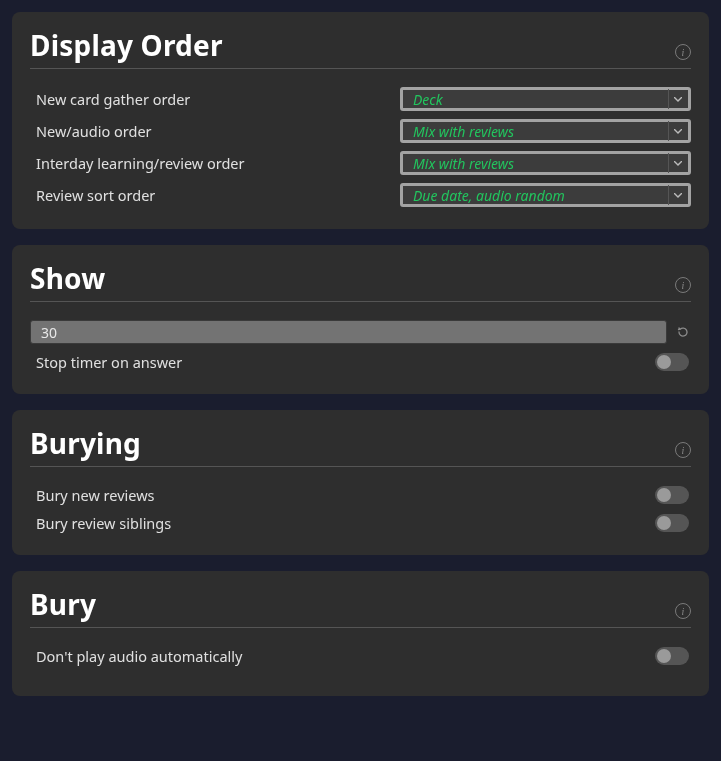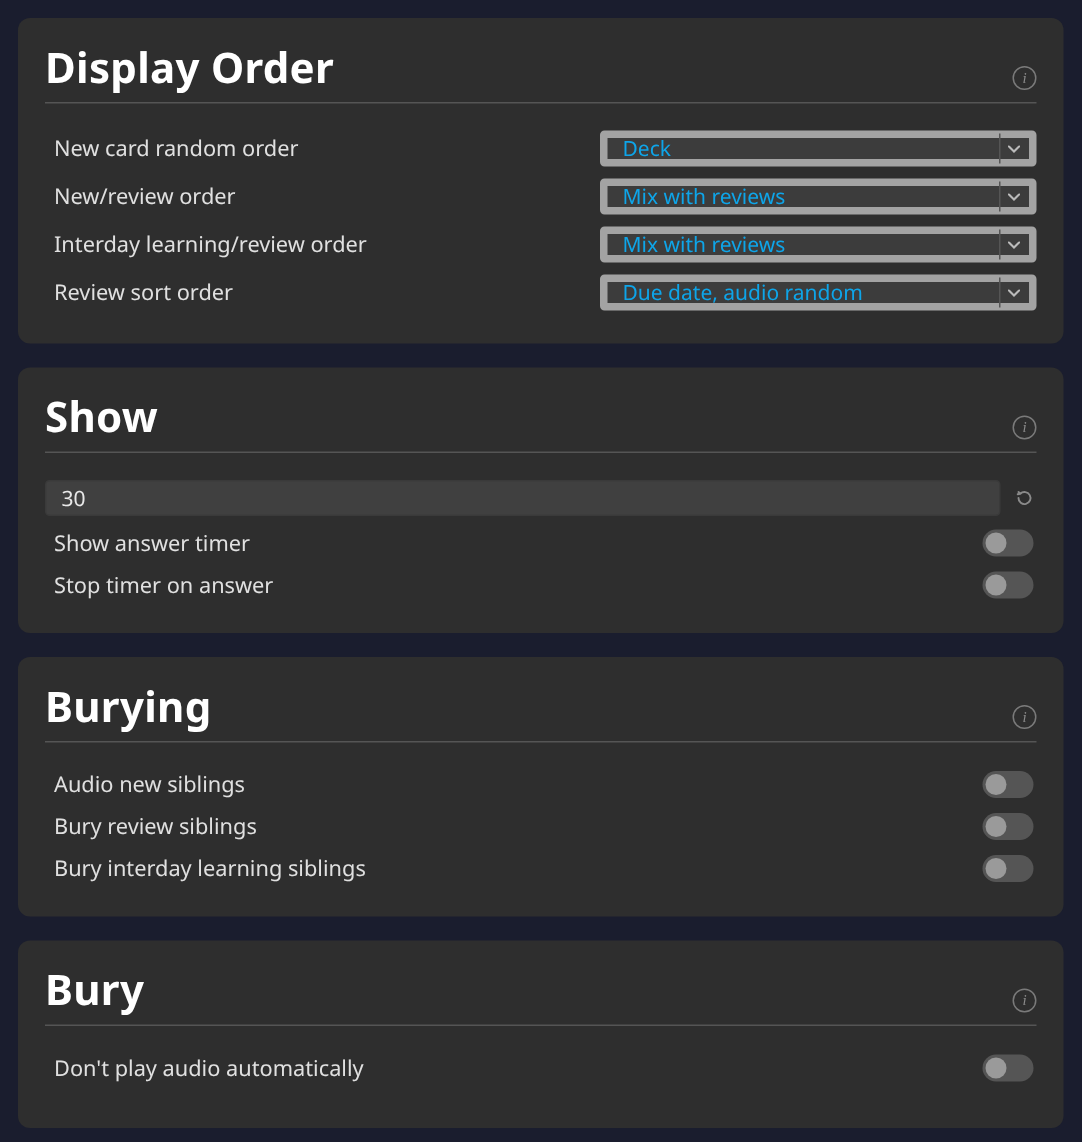--- a/index.html
+++ b/index.html
@@ -56,41 +56,42 @@
     .row-control {
       flex: 1;
       display: flex;
       align-items: center;
       gap: 8px;
     }
     .select {
       flex: 1;
       height: 24px;
       background: #3c3c3c;
-      border: 5px solid #a3a3a3;
+      border: 3px solid #a3a3a3;
       border-radius: 3px;
       display: flex;
       align-items: center;
       justify-content: space-between;
       padding: 0 6px 0 10px;
       font-size: 14px;
-      color: #0ea5e9;
-      cursor: pointer;
+      color: #22c55e;
+      cursor: pointer;
+      font-style: italic;
     }
     .select-caret {
       width: 14px; height: 20px;
       border-left: 1px solid #555;
       display: flex; align-items: center; justify-content: center;
       padding-left: 5px;
     }
     .select-caret svg { display: block; }
     .input {
       flex: 1;
       height: 24px;
-      background: #404040;
+      background: #737373;
       border: 1px solid #3a3a3a;
       border-radius: 3px;
       padding: 0 10px;
       font-size: 14px;
       color: #e8e8e8;
       display: flex;
       align-items: center;
     }
     .reset-icon {
       width: 16px; height: 16px; flex: 0 0 16px;
@@ -119,36 +120,36 @@
 </head>
 <body>
 
 <div class="panel">
   <div class="panel-header">
     <div class="panel-title">Display Order</div>
     <div class="info-icon">i</div>
   </div>
 
   <div class="row">
-    <div class="row-label">New card random order</div>
+    <div class="row-label">New card gather order</div>
     <div class="row-control">
       <div class="select">
         <span>Deck</span>
         <span class="select-caret">
             <svg width="8" height="5" viewBox="0 0 8 5">
               <path d="M0 0 L4 4 L8 0" fill="none" stroke="#bbb" stroke-width="1.4"></path>
             </svg>
           </span>
       </div>
     </div>
   </div>
 
 
   <div class="row">
-    <div class="row-label">New/review order</div>
+    <div class="row-label">New/audio order</div>
     <div class="row-control">
       <div class="select">
         <span>Mix with reviews</span>
         <span class="select-caret">
             <svg width="8" height="5" viewBox="0 0 8 5">
               <path d="M0 0 L4 4 L8 0" fill="none" stroke="#bbb" stroke-width="1.4"></path>
             </svg>
           </span>
       </div>
     </div>
@@ -195,71 +196,55 @@
         <span>30</span>
       </div>
       <div class="reset-icon">
         <svg width="14" height="14" viewBox="0 0 14 14">
             <path d="M3 7 a4 4 0 1 0 1.2 -2.8 M4.2 4.2 L3 3 M4.2 4.2 L2.5 4.5" fill="none" stroke="#8a8a8a" stroke-width="1.3" stroke-linecap="round"></path>
           </svg>
       </div>
     </div>
   </div>
 
-  <div class="row toggle-row">
-    <div class="row-label">Show answer timer</div>
-    <div class="row-control">
-      <div class="toggle">
-          <div class="toggle-knob"></div>
-        </div>
-    </div>
-  </div>
 
   <div class="row toggle-row">
     <div class="row-label">Stop timer on answer</div>
     <div class="row-control">
       <div class="toggle">
           <div class="toggle-knob"></div>
         </div>
     </div>
   </div>
 </div>
 
 <div class="panel">
   <div class="panel-header">
     <div class="panel-title">Burying</div>
     <div class="info-icon">i</div>
   </div>
 
   <div class="row toggle-row">
-    <div class="row-label">Audio new siblings</div>
+    <div class="row-label">Bury new reviews</div>
     <div class="row-control">
       <div class="toggle">
           <div class="toggle-knob"></div>
         </div>
     </div>
   </div>
 
   <div class="row toggle-row">
     <div class="row-label">Bury review siblings</div>
     <div class="row-control">
       <div class="toggle">
           <div class="toggle-knob"></div>
         </div>
     </div>
   </div>
 
-  <div class="row toggle-row">
-    <div class="row-label">Bury interday learning siblings</div>
-    <div class="row-control">
-      <div class="toggle">
-          <div class="toggle-knob"></div>
-        </div>
-    </div>
-  </div>
 </div>
 
 <div class="panel">
   <div class="panel-header">
     <div class="panel-title">Bury</div>
     <div class="info-icon">i</div>
   </div>
 
   <div class="row toggle-row">
     <div class="row-label">Don't play audio automatically</div>

